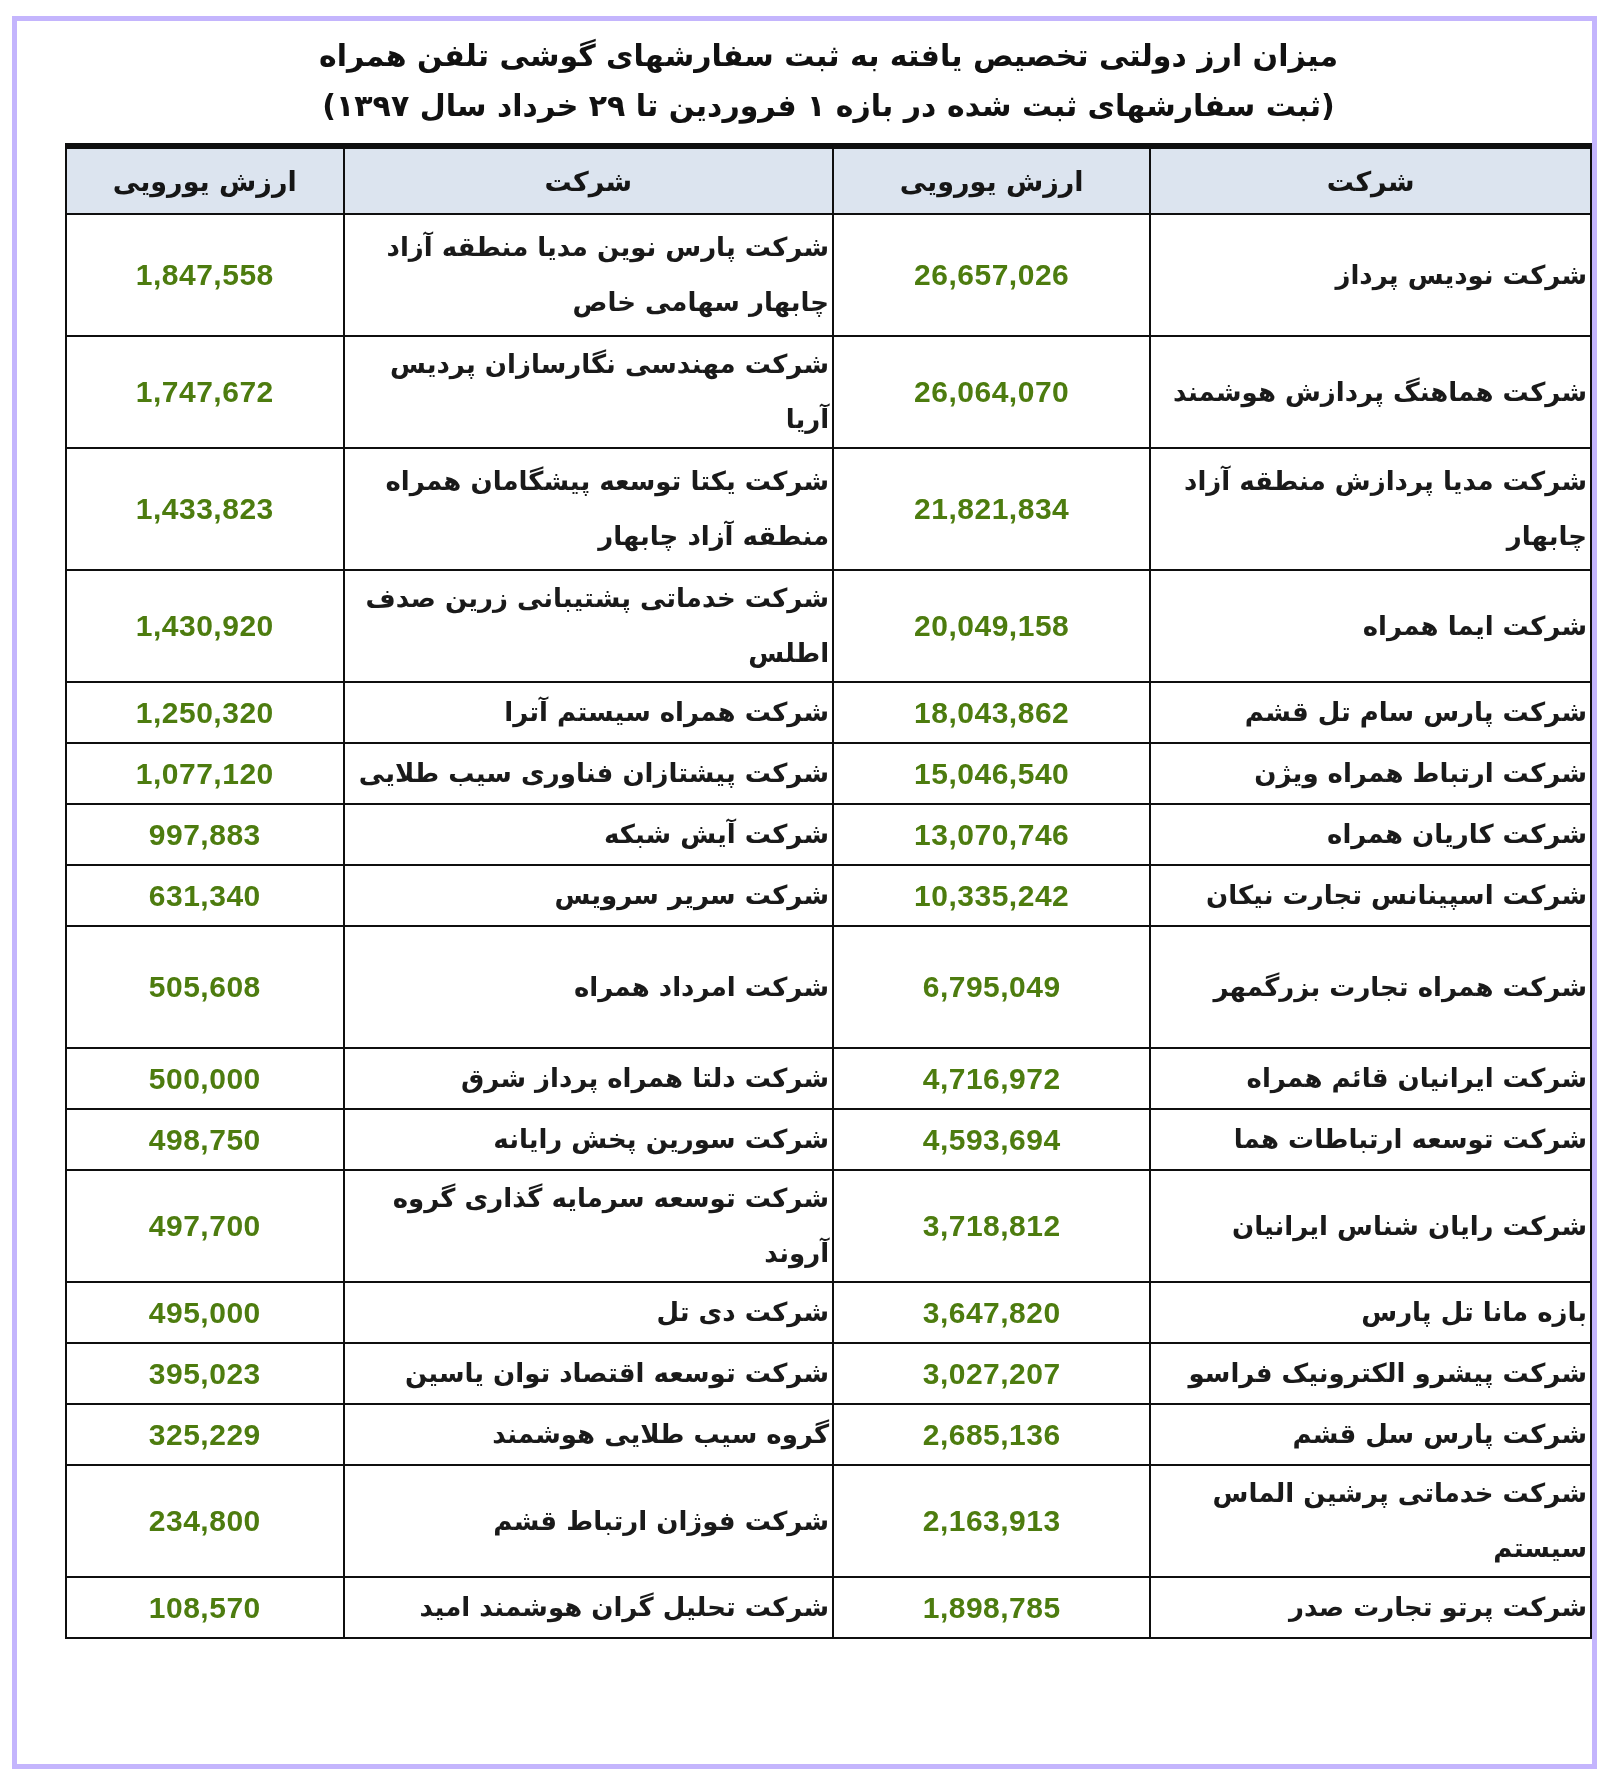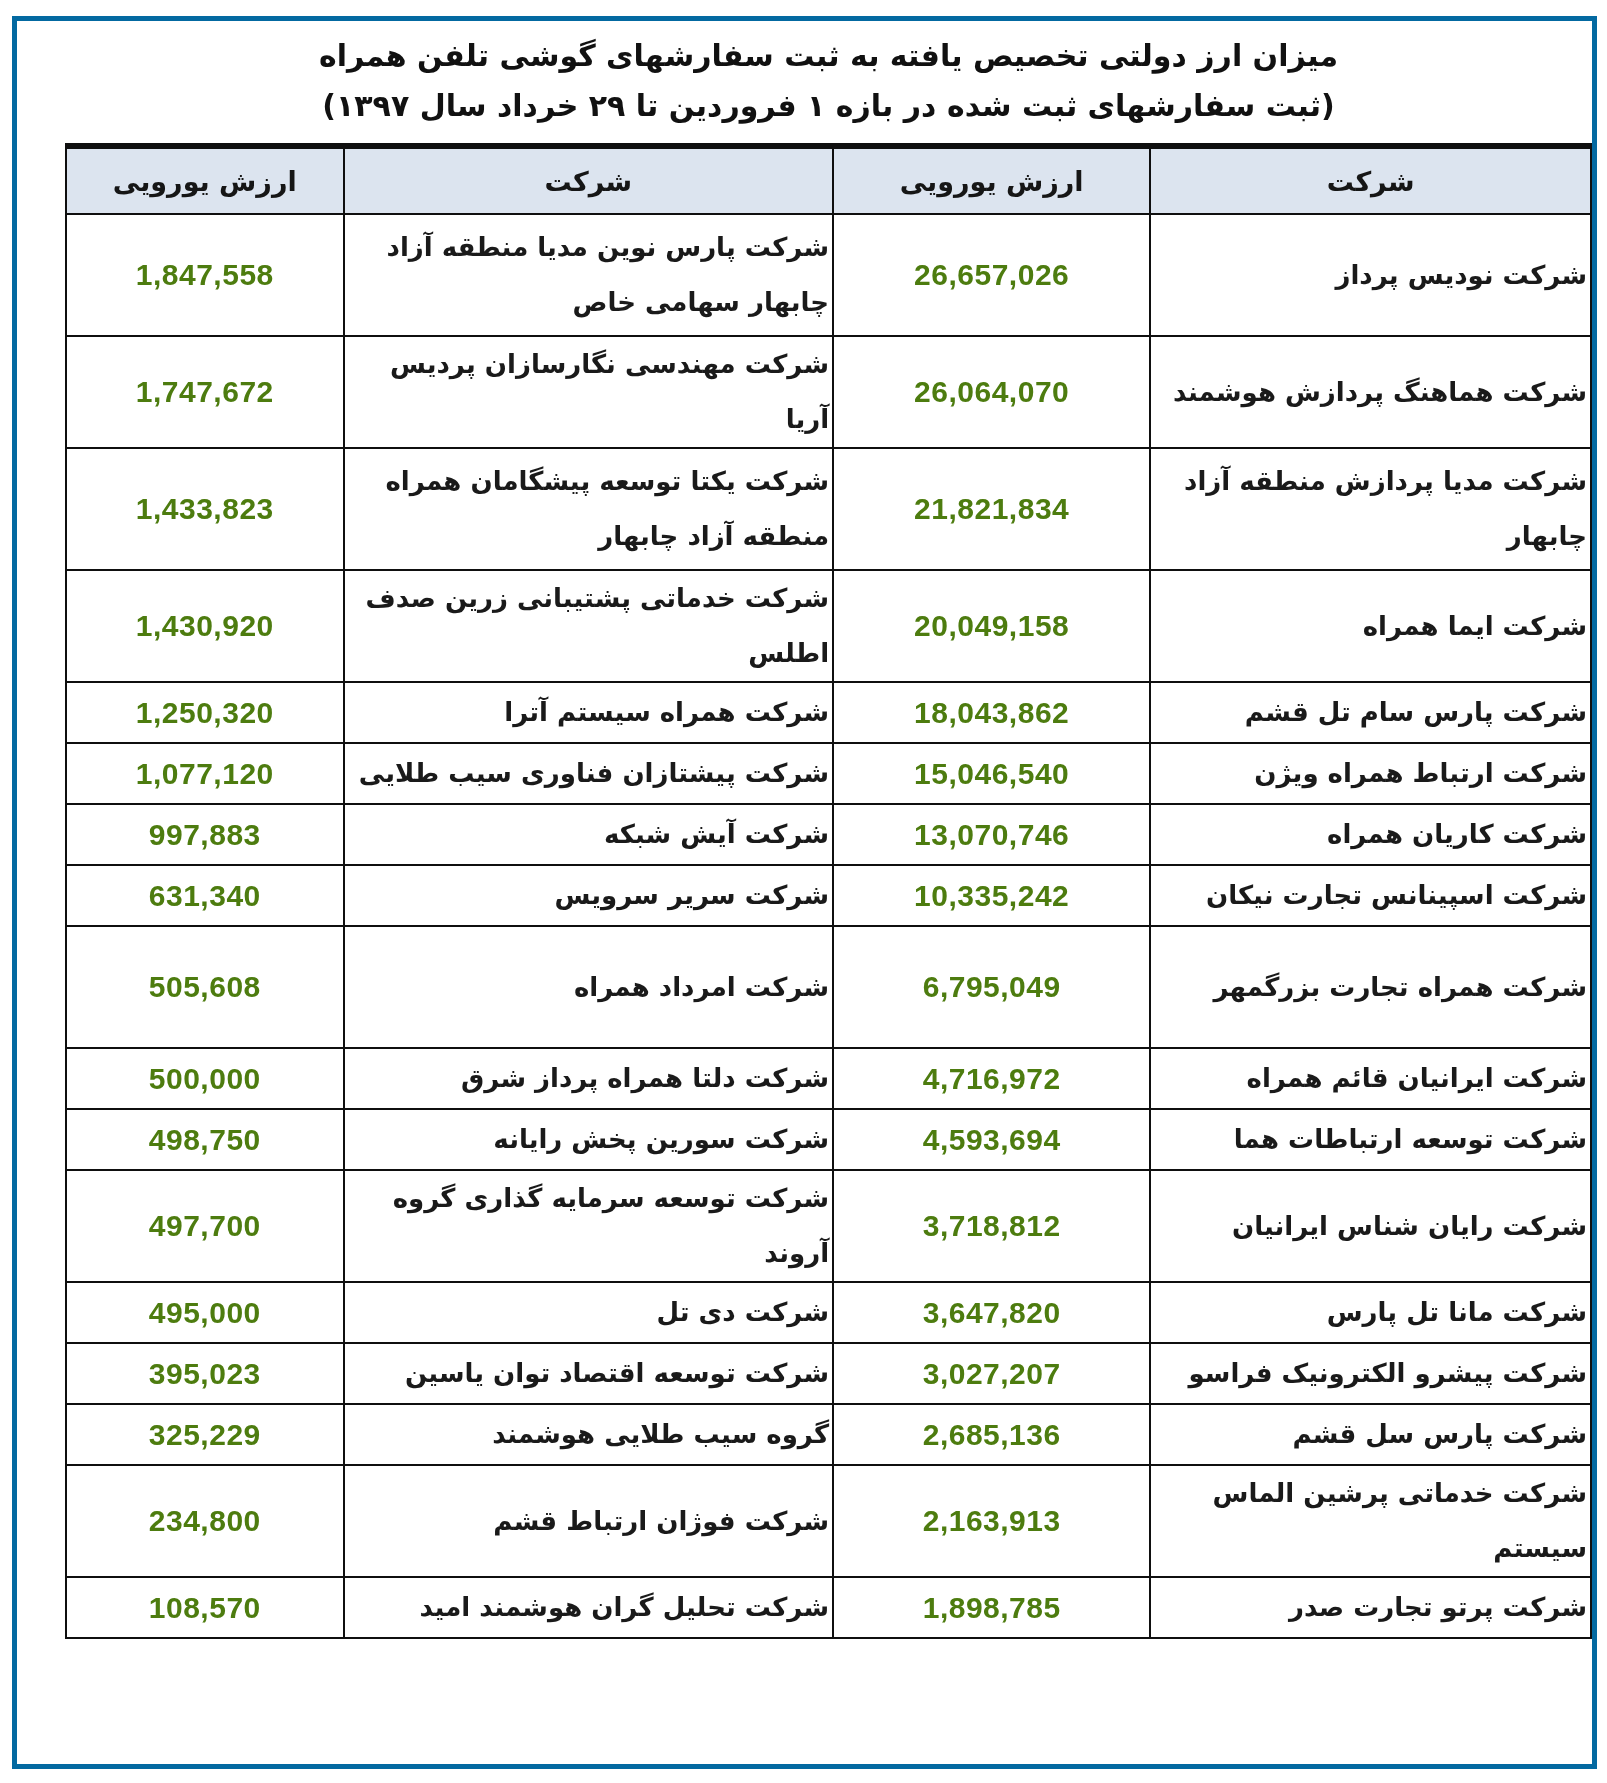--- a/index.html
+++ b/index.html
@@ -12,21 +12,21 @@
     height: 1783px;
     font-family: "DejaVu Sans", sans-serif;
     color: #1c1c1c;
     box-sizing: border-box;
     padding: 16px 10px 14px 12px;
   }
   .sheet {
     width: 100%;
     height: 100%;
     box-sizing: border-box;
-    border: 5px solid #0369a1;
+    border: 5px solid #c4b5fd;
     background: #ffffff;
     padding-left: 48px;
   }
   .title-block {
     border-bottom: 4px solid #0f0f0f;
     text-align: center;
     padding: 10px 8px 12px 8px;
   }
   .title-line {
     font-size: 30px;
@@ -174,21 +174,21 @@
     <td class="company">شرکت سورین پخش رایانه</td>
     <td class="value">498,750</td>
   </tr>
         <tr>
     <td class="company">شرکت رایان شناس ایرانیان</td>
     <td class="value">3,718,812</td>
     <td class="company">شرکت توسعه سرمایه گذاری گروه آروند</td>
     <td class="value">497,700</td>
   </tr>
         <tr>
-    <td class="company">شرکت مانا تل پارس</td>
+    <td class="company">بازه مانا تل پارس</td>
     <td class="value">3,647,820</td>
     <td class="company">شرکت دی تل</td>
     <td class="value">495,000</td>
   </tr>
         <tr>
     <td class="company">شرکت پیشرو الکترونیک فراسو</td>
     <td class="value">3,027,207</td>
     <td class="company">شرکت توسعه اقتصاد توان یاسین</td>
     <td class="value">395,023</td>
   </tr>

